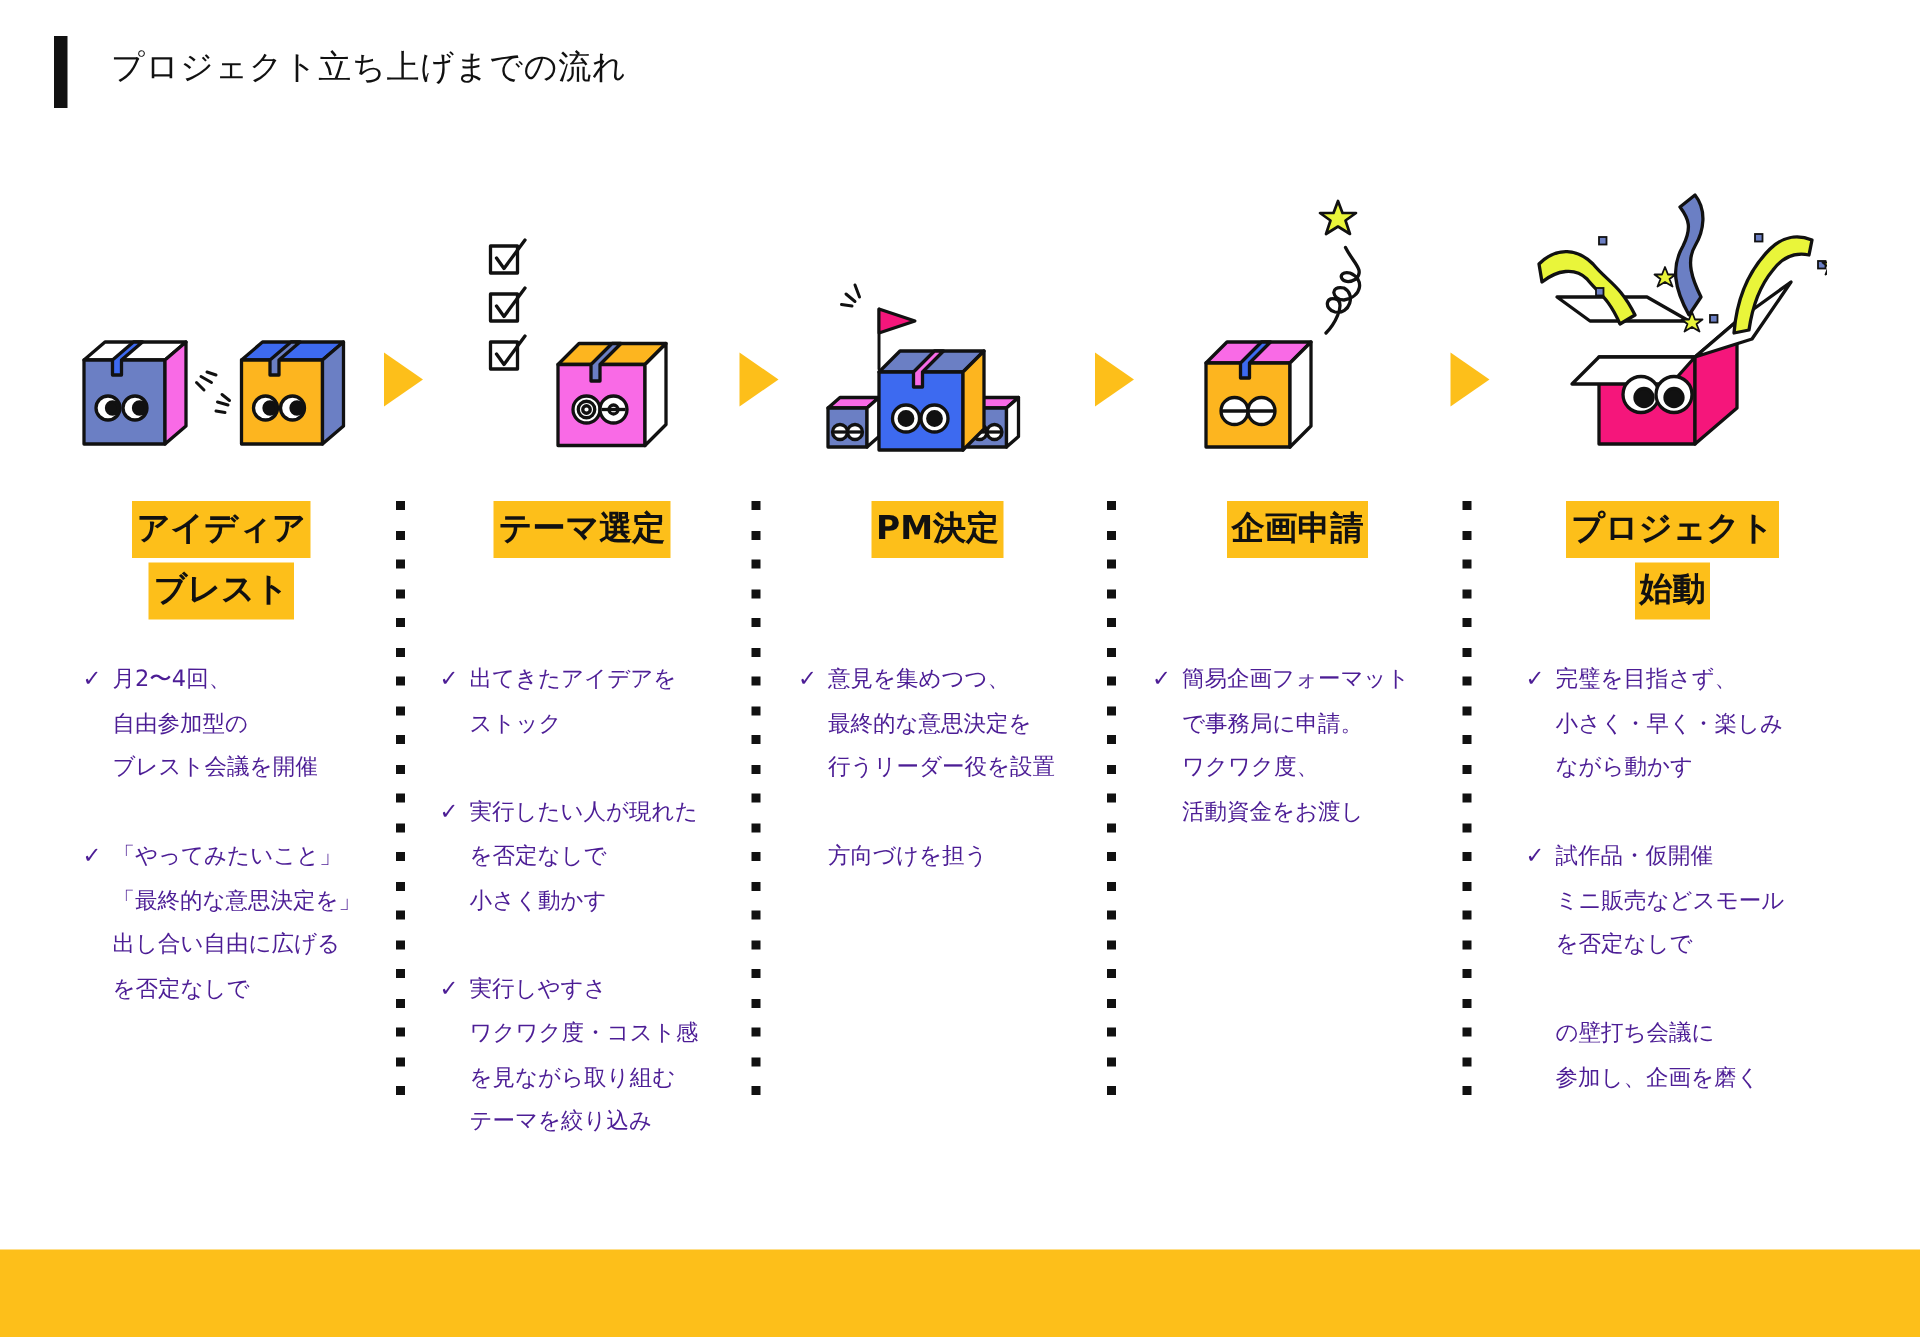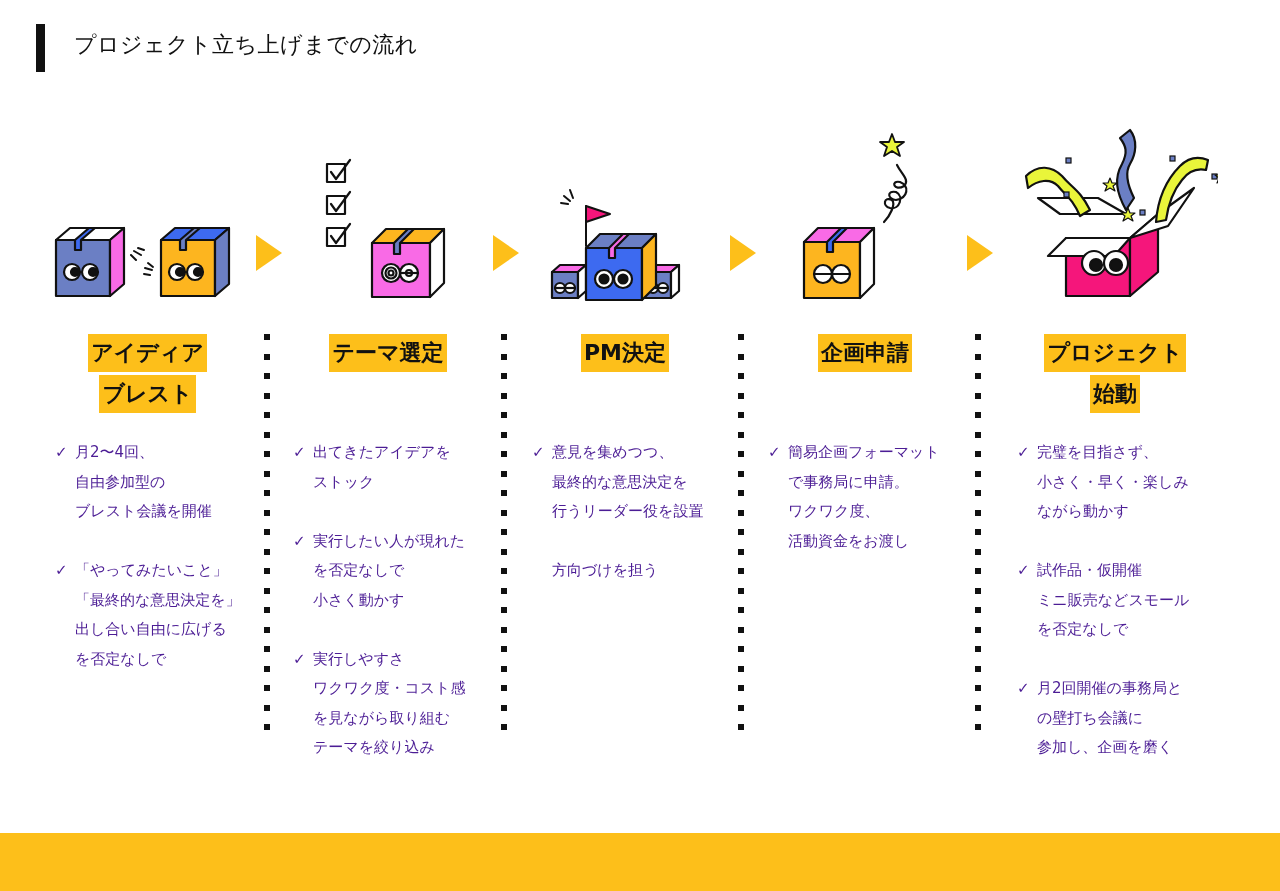--- a/index.html
+++ b/index.html
@@ -330,19 +330,18 @@
       <span class="bullet-line first"><span class="check">✓</span><span>完璧を目指さず、</span></span>
       <span class="bullet-line"><span>小さく・早く・楽しみ</span></span>
       <span class="bullet-line"><span>ながら動かす</span></span>
     </div>
     <div class="bullet">
       <span class="bullet-line first"><span class="check">✓</span><span>試作品・仮開催</span></span>
       <span class="bullet-line"><span>ミニ販売などスモール</span></span>
       <span class="bullet-line"><span>を否定なしで</span></span>
     </div>
     <div class="bullet">
-      <span class="bullet-line first"><span class="check">✓</span><span>月2回開催の事務局と</span></span>
       <span class="bullet-line"><span>の壁打ち会議に</span></span>
       <span class="bullet-line"><span>参加し、企画を磨く</span></span>
     </div>
   </div>
 
 <div class="footer-band"></div>
 
 </body></html>

